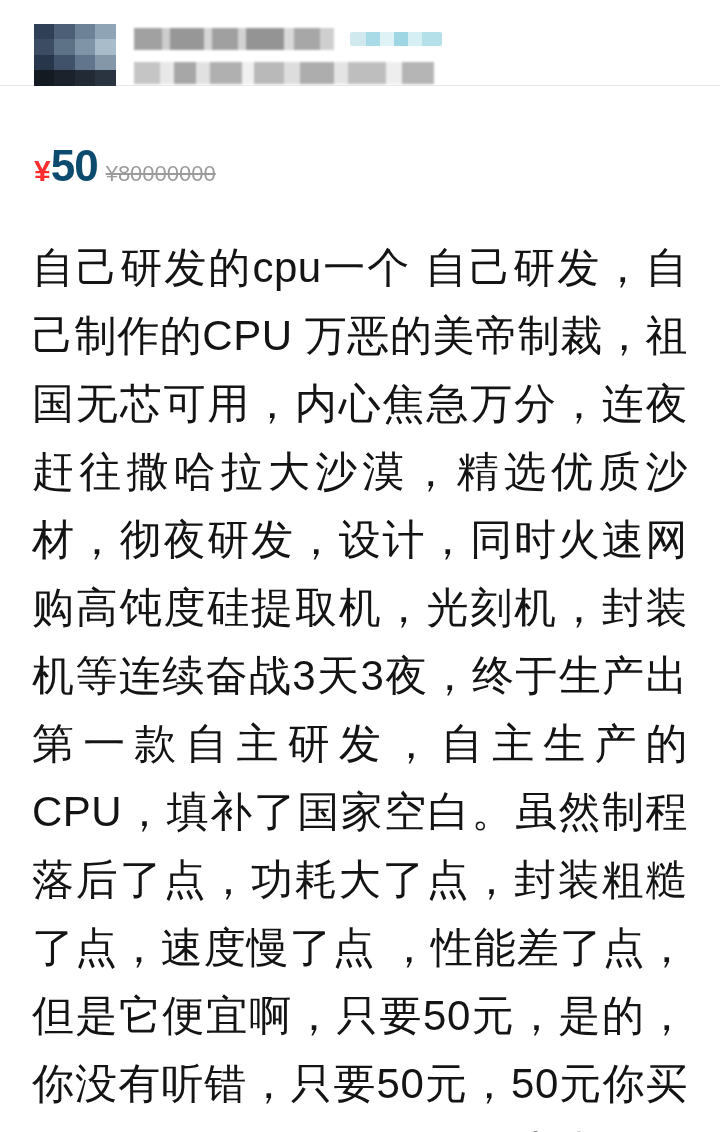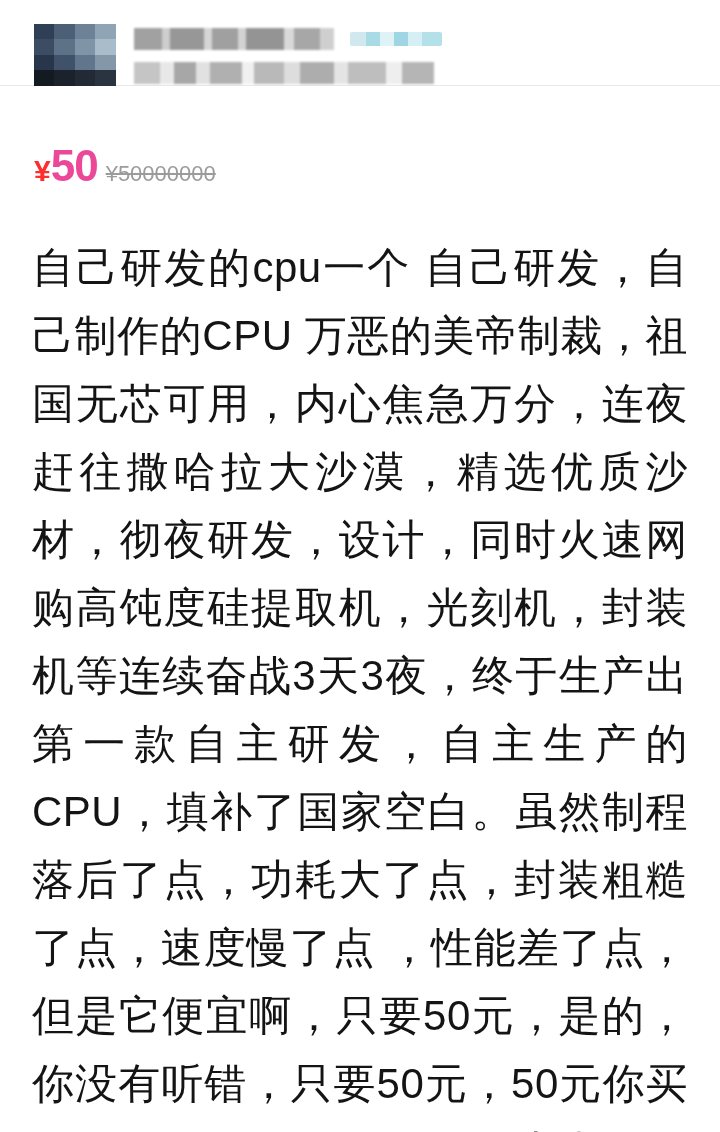--- a/index.html
+++ b/index.html
@@ -100,21 +100,21 @@
     display: flex;
     align-items: baseline;
   }
   .price-cur {
     color: #ff2d2d;
     font-size: 30px;
     font-weight: 700;
     line-height: 1;
   }
   .price-main {
-    color: #ec4899;
+    color: #0c4a6e;
     font-size: 44px;
     font-weight: 700;
     line-height: 1;
     letter-spacing: -1px;
   }
   .price-old {
     color: #9b9b9b;
     font-size: 22px;
     margin-left: 8px;
     text-decoration: line-through;
@@ -162,18 +162,18 @@
         <div class="blur-name"></div>
         <div class="blur-tag"></div>
       </div>
       <div class="sub-row"></div>
     </div>
   </div>
 
   <div class="price-row">
     <span class="price-cur">¥</span>
     <span class="price-main">50</span>
-    <span class="price-old">¥50000000</span>
+    <span class="price-old">¥80000000</span>
   </div>
 
   <div class="desc">自己研发的cpu一个 自己研发，自己制作的CPU 万恶的美帝制裁，祖国无芯可用，内心焦急万分，连夜赶往撒哈拉大沙漠，精选优质沙材，彻夜研发，设计，同时火速网购高饨度硅提取机，光刻机，封装机等连续奋战3天3夜，终于生产出第一款自主研发，自主生产的CPU，填补了国家空白。虽然制程落后了点，功耗大了点，封装粗糙了点，速度慢了点 ，性能差了点，但是它便宜啊，只要50元，是的，你没有听错，只要50元，50元你买不了吃亏，50元你买不了上当，要的赶紧下手了，美帝间谍已经盯上我了。</div>
 
 </div>
 
 </body></html>

